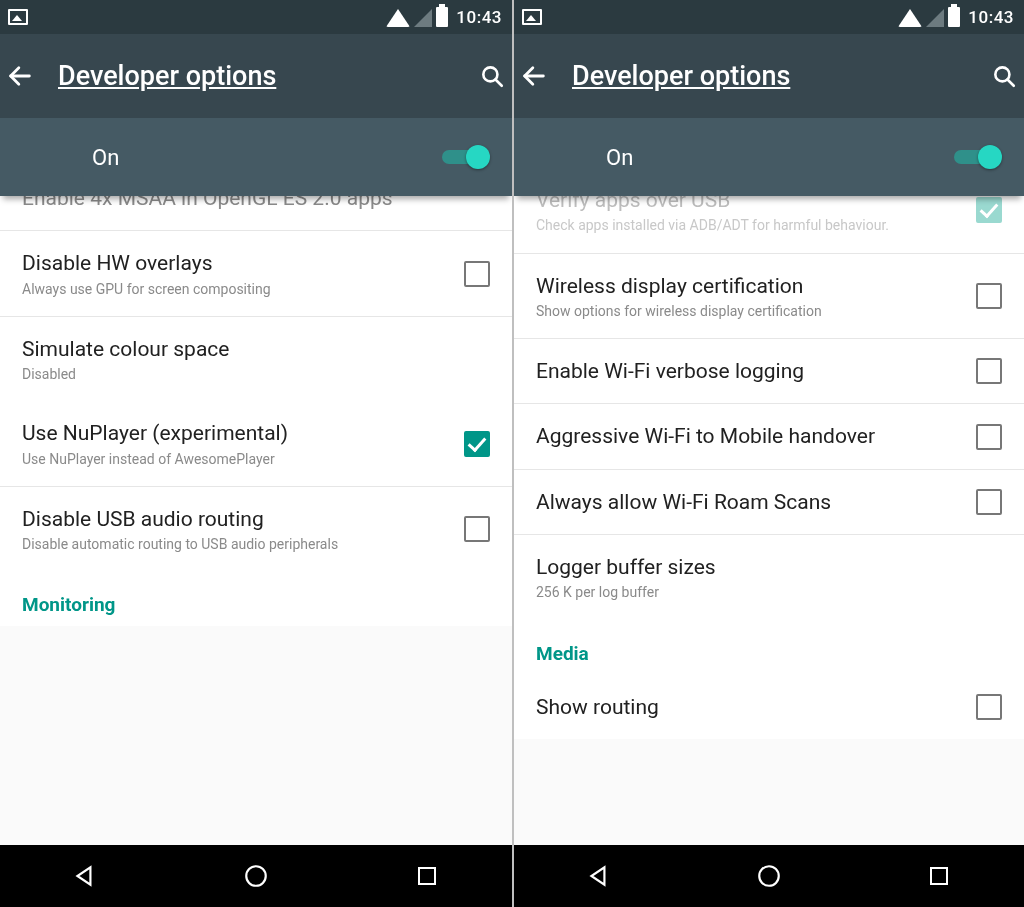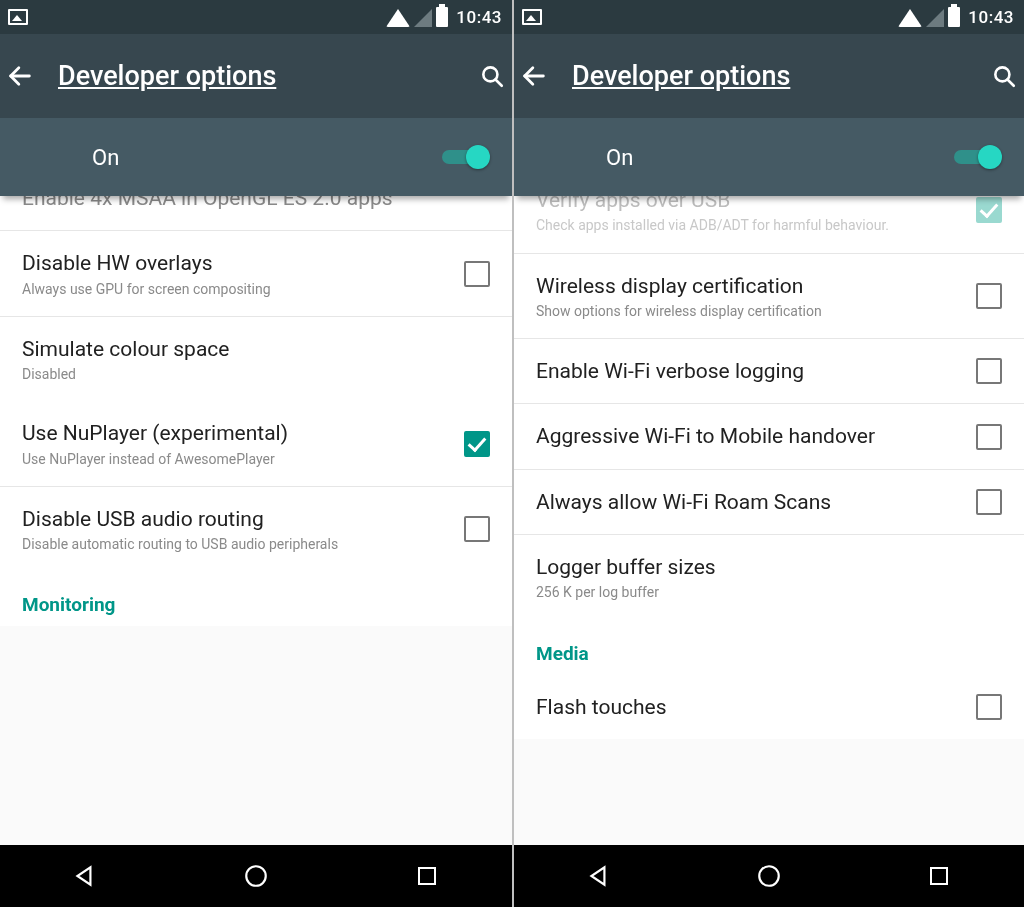--- a/index.html
+++ b/index.html
@@ -257,21 +257,21 @@
           <div class="text">
             <div class="title">Logger buffer sizes</div>
             <div class="sub">256 K per log buffer</div>
           </div>
         </div>
 
         <div class="header">Media</div>
 
         <div class="row">
           <div class="text">
-              <div class="title">Flash touches</div>
+              <div class="title">Show routing</div>
             </div>
           <span class="checkbox"></span>
         </div>
       </div>
     </div>
 
     <div class="navbar">
       <div class="navbtn">
         <svg width="26" height="26" viewBox="0 0 24 24" fill="none" stroke="#fff" stroke-width="2">
             <polygon points="17 4 17 20 5 12"></polygon>

